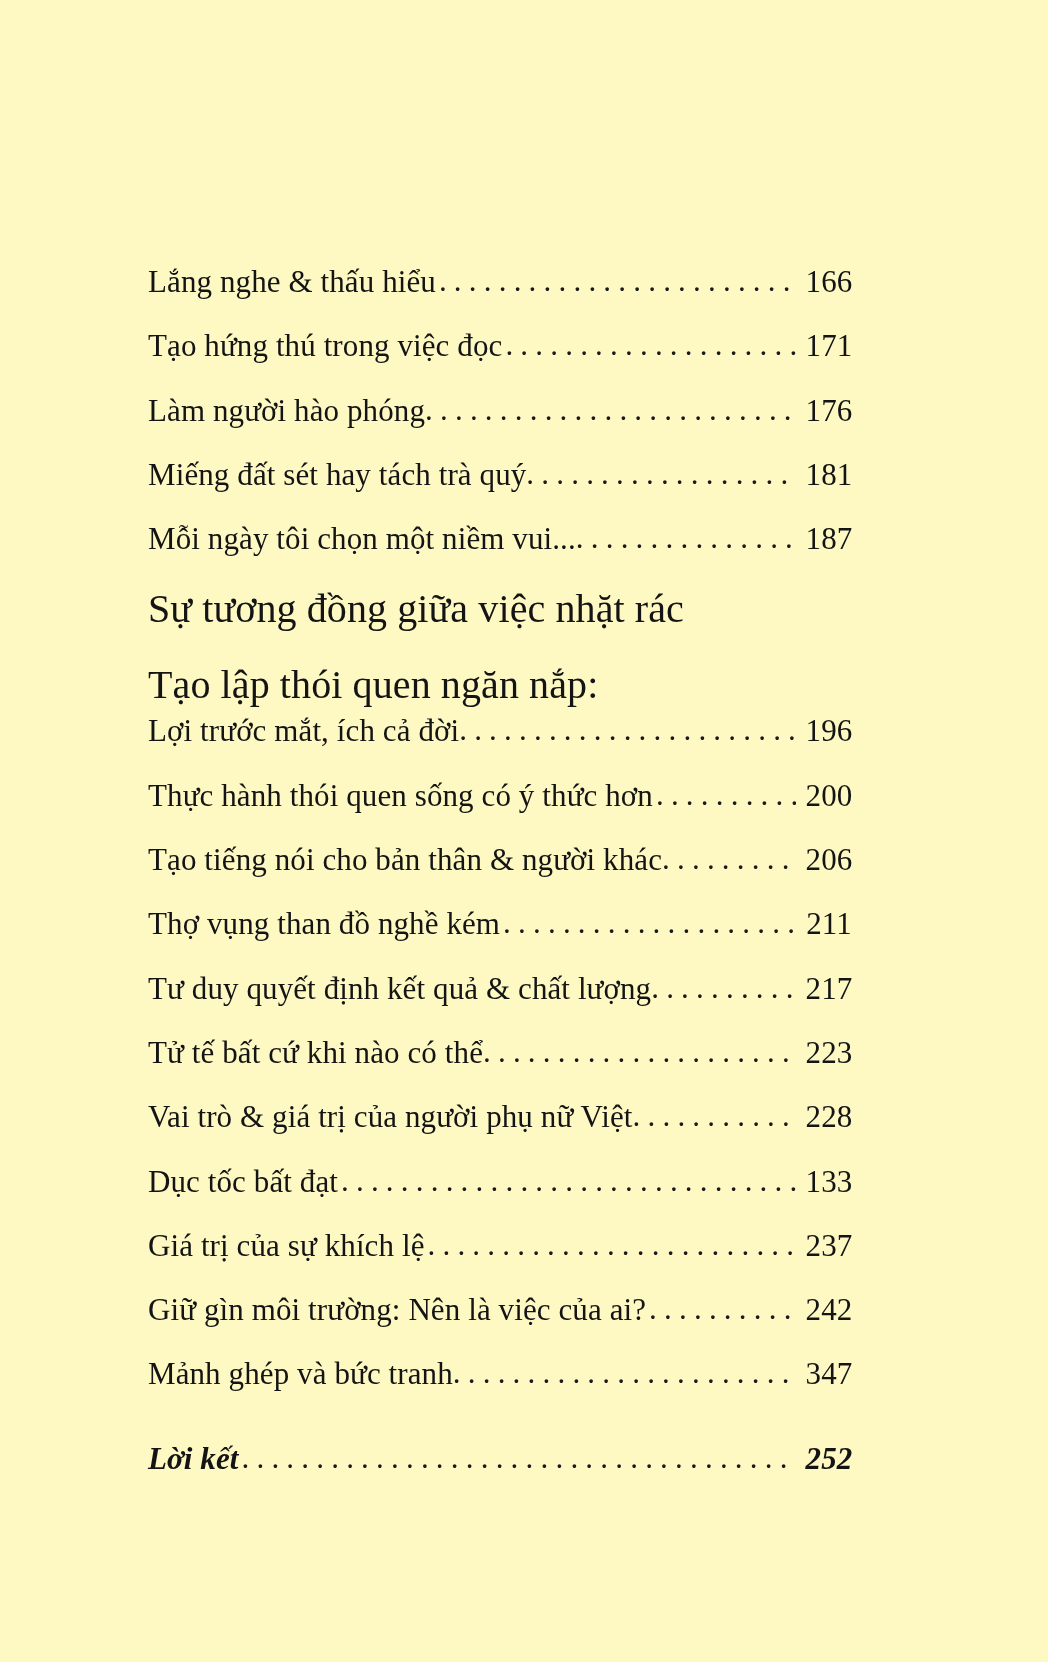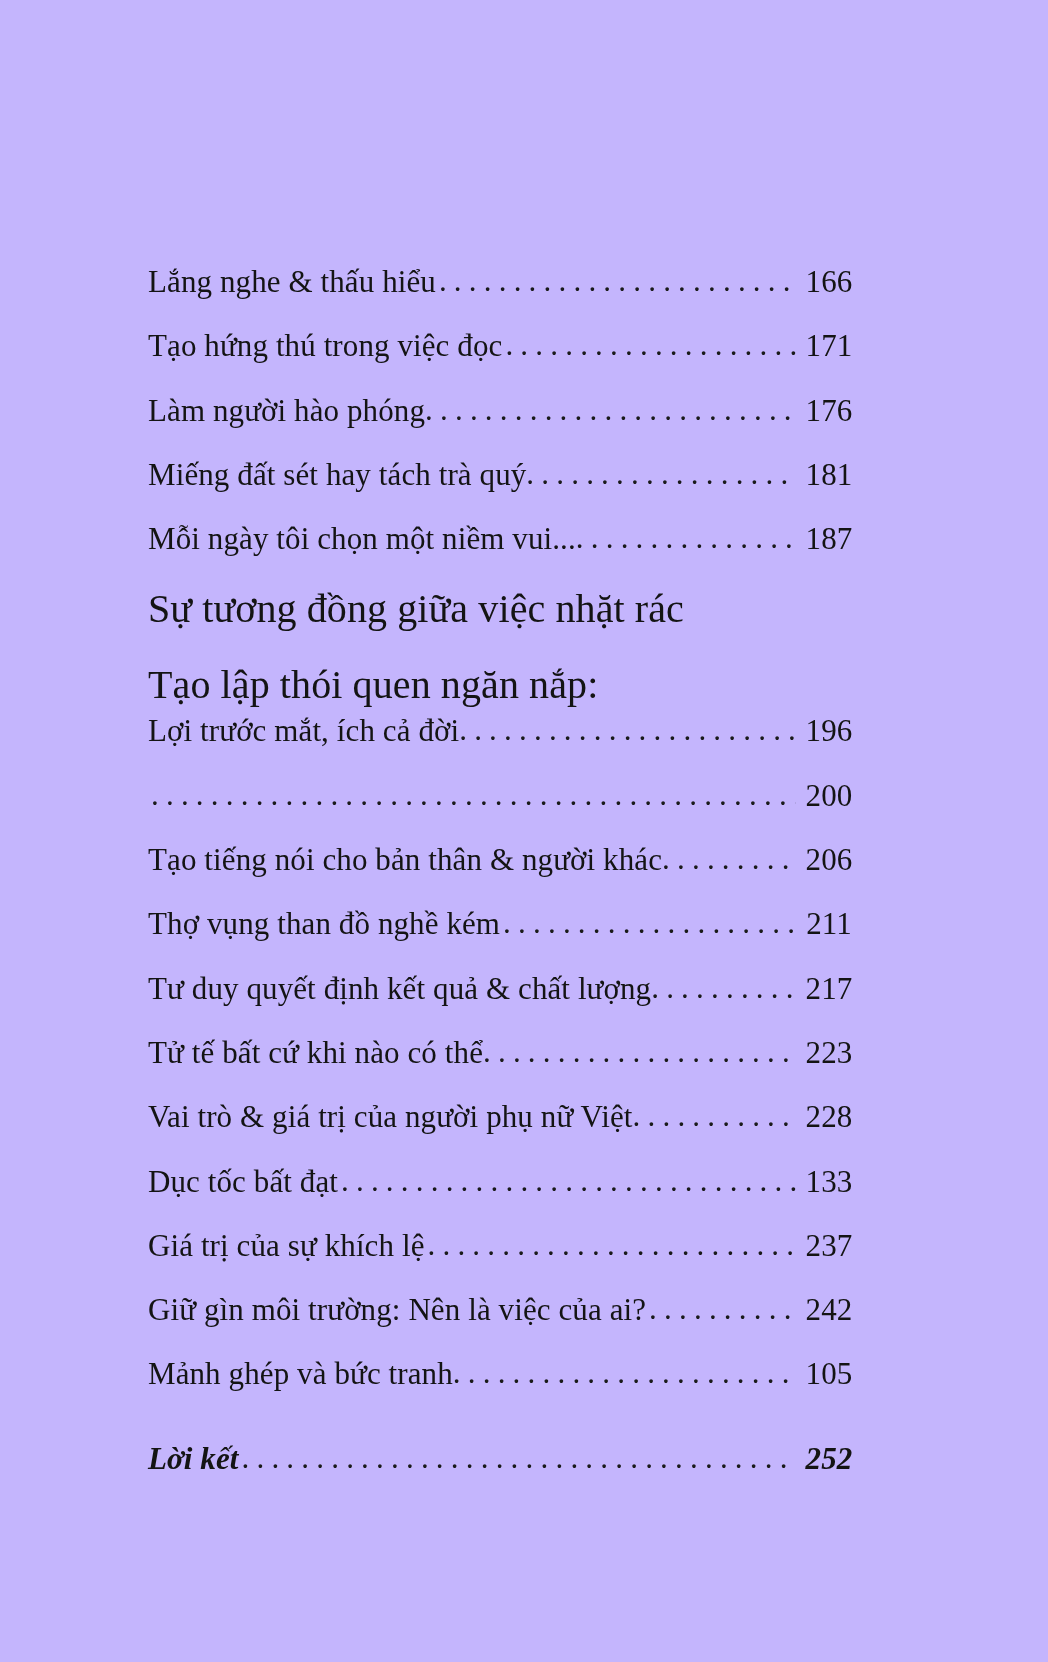--- a/index.html
+++ b/index.html
@@ -12,21 +12,21 @@
     background: #ffffff;
     font-family: "Liberation Serif", "DejaVu Serif", serif;
     color: #141414;
     overflow: hidden;
   }
 
   .page {
     position: relative;
     width: 1048px;
     height: 1662px;
-    background: #c4b5fd;
+    background: #fef9c3;
   }
 
   .toc {
     position: absolute;
     left: 148px;
     top: 262px;
     width: 712px;
   }
 
   
@@ -144,20 +144,21 @@
       <div class="entry" data-tight="true">
         <div class="line-plain">Tạo lập thói quen ngăn nắp:</div>
         <div class="line-leader">
           <span class="title">Lợi trước mắt, ích cả đời</span>
           <span class="leader"></span>
           <span class="pagenum">196</span>
         </div>
       </div>
       <div class="entry" data-tight="false">
         <div class="line-leader">
+          <span class="title">Thực hành thói quen sống có ý thức hơn</span>
           <span class="leader"></span>
           <span class="pagenum">200</span>
         </div>
       </div>
       <div class="entry" data-tight="true">
         <div class="line-leader">
           <span class="title">Tạo tiếng nói cho bản thân &amp; người khác</span>
           <span class="leader"></span>
           <span class="pagenum">206</span>
         </div>
@@ -208,21 +209,21 @@
         <div class="line-leader">
           <span class="title">Giữ gìn môi trường: Nên là việc của ai?</span>
           <span class="leader"></span>
           <span class="pagenum">242</span>
         </div>
       </div>
       <div class="entry" data-tight="true">
         <div class="line-leader">
           <span class="title">Mảnh ghép và bức tranh</span>
           <span class="leader"></span>
-          <span class="pagenum">105</span>
+          <span class="pagenum">347</span>
         </div>
       </div>
       <div class="entry final" data-tight="false">
         <div class="line-leader">
           <span class="title">Lời kết</span>
           <span class="leader"></span>
           <span class="pagenum">252</span>
         </div>
       </div>
     </div>

